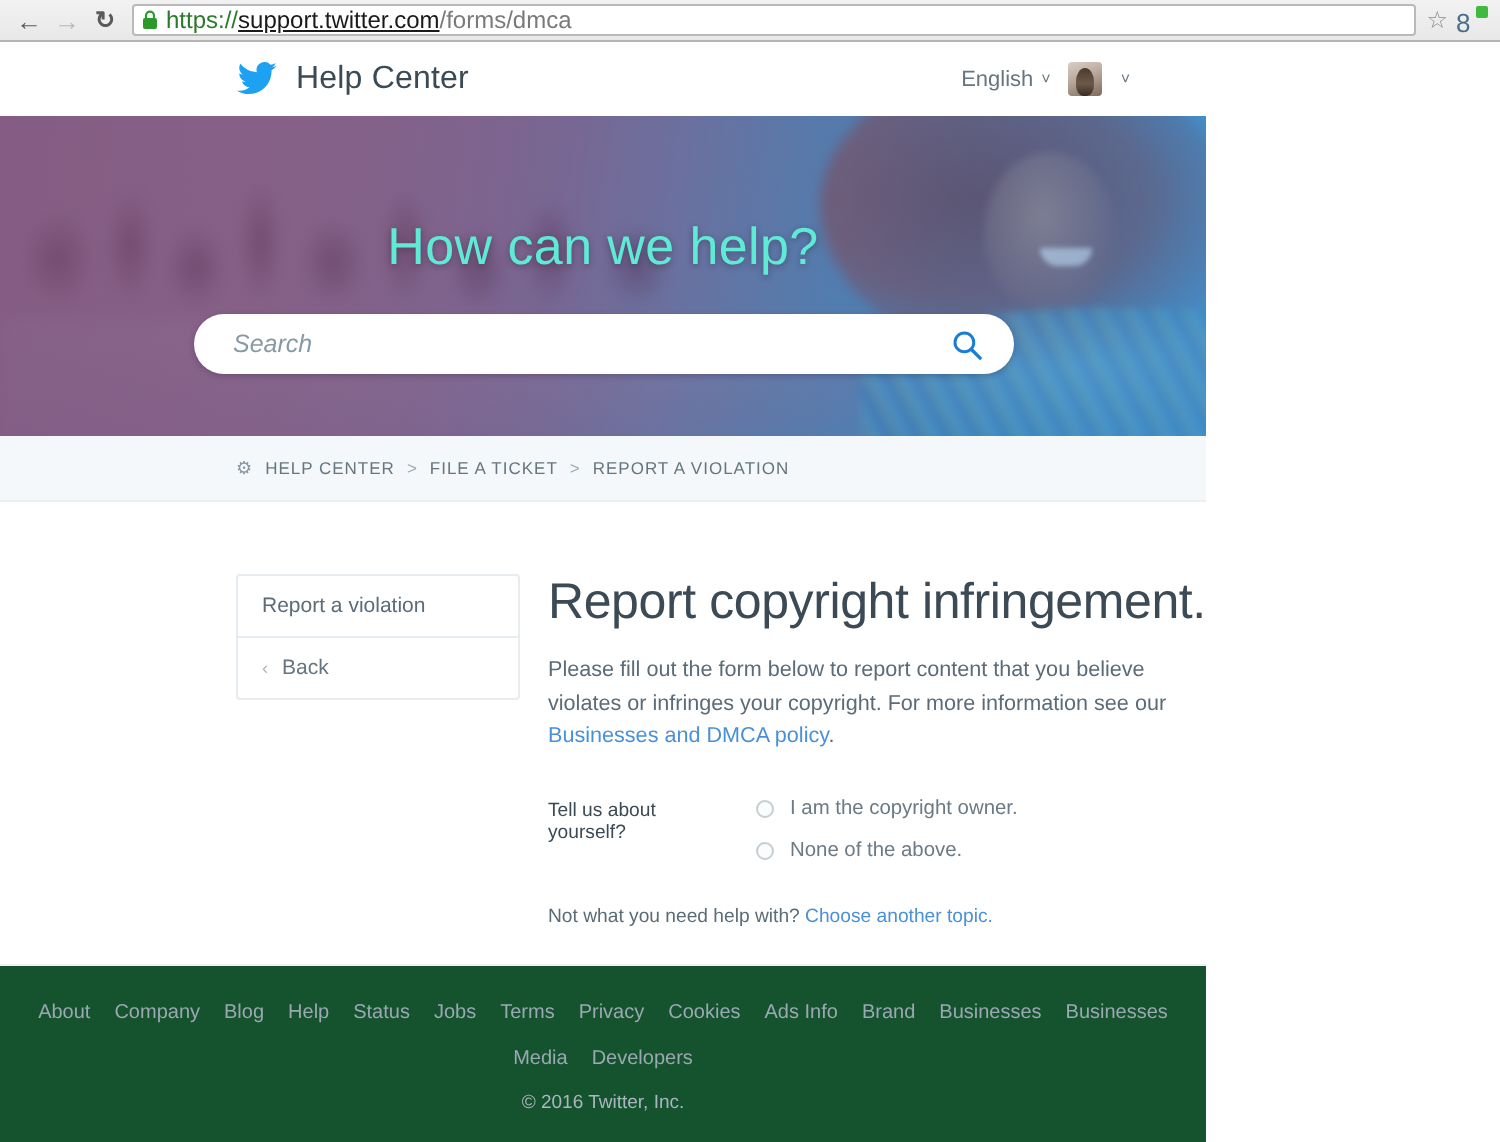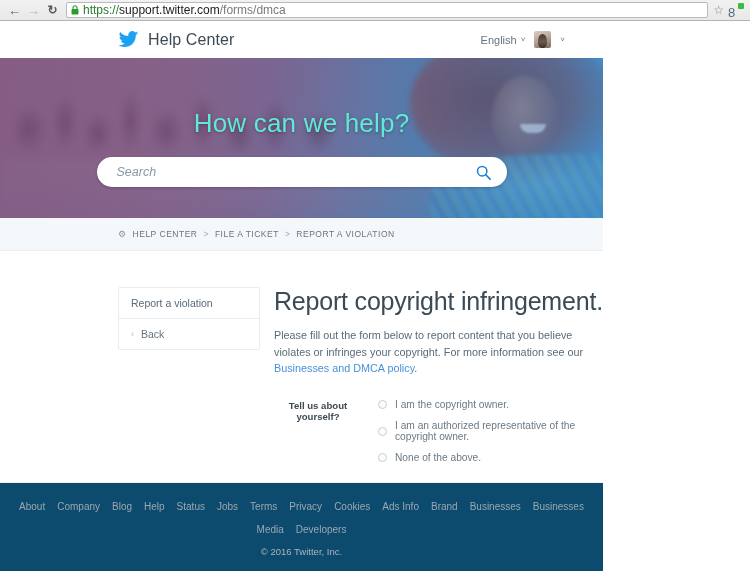--- a/index.html
+++ b/index.html
@@ -32,21 +32,21 @@
     background:#ffffff;
     border:1px solid #b9b9b9;
     border-radius:2px;
     display:flex; align-items:center;
     padding:0 4px;
     font-size:12px;
     overflow:hidden;
   }
   .lock-icon { flex:none; margin-right:4px; display:flex; align-items:center; }
   .url-secure { color:#2b7a2b; }
-  .url-host { color:#1a1a1a; }
+  .url-host { color:#1a1a1a;text-decoration:underline; }
   .url-path { color:#7a7a7a; }
   .chrome-icons { display:flex; align-items:center; flex:none; gap:4px; padding-right:2px;}
   .star-icon { color:#8b8b8b; font-size:12px; line-height:1; }
   .avatar-chrome { position:relative; width:15px; height:15px; }
   .avatar-chrome .glyph { font-size:13px; color:#4a6d8c; line-height:15px; }
   .avatar-chrome .badge {
     position:absolute; top:0; right:-1px;
     width:6px; height:6px; background:#3fba3f; border-radius:1px;
   }
 
@@ -194,38 +194,38 @@
   .intro a { color:#4a90d9; text-decoration:none; }
 
   .section-title {
     margin:25px 0 0; padding-bottom:11px;
     font-size:13.5px; font-weight:400; color:#3b4a54;
     border-bottom:1px solid #e6ecf0;
   }
 
   .field-row { display:flex; margin-top:22px; }
   .field-label {
-    width:104px; flex:none; text-align:center; padding-right:16px;
-    font-size:9.6px; font-weight:bold; color:#3b4a54; padding-top:1px;
+    width:104px; flex:none; text-align:left; padding-right:16px;
+    font-size:9.6px; font-weight:normal; color:#3b4a54; padding-top:1px;
   }
   .radios { display:flex; flex-direction:column; gap:10px; }
   .radio-line { display:flex; align-items:center; gap:8px; }
   .radio-dot {
     width:9px; height:9px; border-radius:50%;
     border:1px solid #c4ced4; background:#fbfcfd; flex:none;
   }
   .radio-label { font-size:10.2px; color:#6b7a85; }
 
   .footnote { margin-top:22px; font-size:9.6px; color:#5b6b77; }
   .footnote a { color:#4a90d9; text-decoration:none; }
 
   
   .site-footer {
     position:absolute; left:0; right:0; bottom:0;
-    background:#0c4a6e; border-top:1px solid #eef2f5;
+    background:#14532d; border-top:1px solid #eef2f5;
     padding:18px 0 14px; text-align:center;
   }
   .footer-links { display:flex; justify-content:center; flex-wrap:wrap; gap:12px; }
   .footer-links a { font-size:10px; color:#9aa8b2; text-decoration:none; }
   .copyright { margin-top:11px; font-size:9.5px; color:#aab6be; }
 </style>
 </head>
 <body>
 
 <div class="browser-bar">
@@ -332,24 +332,20 @@
         <span>Please fill out the form below to report content that you believe violates or infringes your copyright. For more information see our </span><a href="#">Businesses and DMCA policy</a><span>.</span>
       </p>
 
 
       <div class="field-row">
         <div class="field-label">Tell us about yourself?</div>
         <div class="radios">
           <label class="radio-line">
             <span class="radio-dot"></span>
             <span class="radio-label">I am the copyright owner.</span>
-          </label>
-          <label class="radio-line">
-            <span class="radio-dot"></span>
-            <span class="radio-label">I am an authorized representative of the copyright owner.</span>
           </label>
           <label class="radio-line">
             <span class="radio-dot"></span>
             <span class="radio-label">None of the above.</span>
           </label>
         </div>
       </div>
 
       <p class="footnote">
         <span>Not what you need help with? </span><a href="#">Choose another topic.</a>

